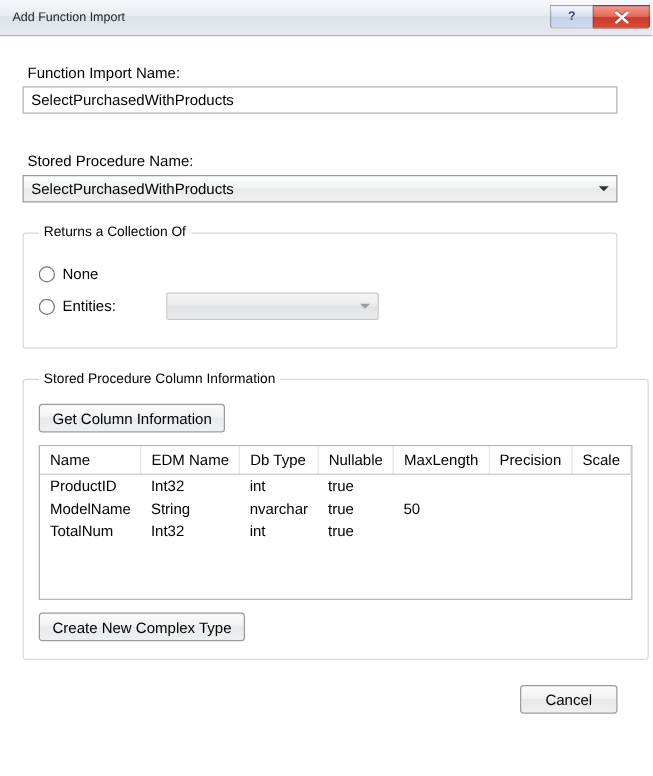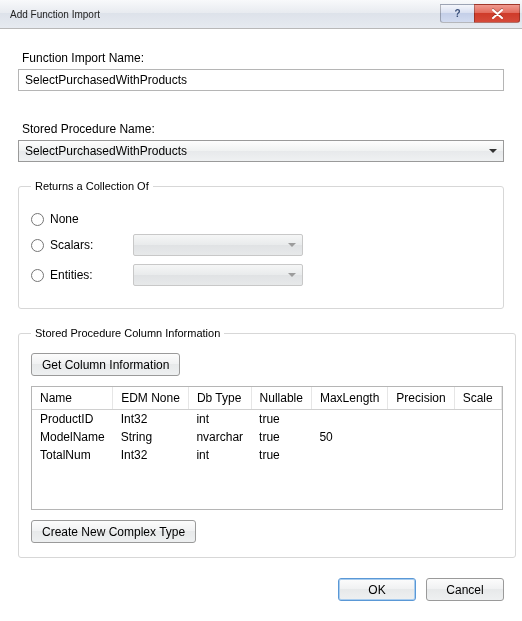--- a/index.html
+++ b/index.html
@@ -44,21 +44,21 @@
   .tb-close {
     width: 46px;
     background: linear-gradient(to bottom, #f09a90 0%, #e2695b 48%, #cf3b2a 50%, #d54a3a 100%);
     color: #fff;
     border-bottom-left-radius: 0;
     font-weight: bold;
   }
   .tb-close svg { filter: drop-shadow(0 -1px 0 rgba(0,0,0,0.25)); }
 
   .client {
-    padding: 16px 18px 14px 18px;
+    padding: 16px 28px 14px 18px;
   }
 
   .field-label { margin: 6px 0 4px 4px; color: #000; }
   .text-input {
     width: 100%; height: 22px;
     border: 1px solid #b5b5b5;
     padding: 2px 6px;
     font: inherit;
     background: #fff;
   }
@@ -241,30 +241,20 @@
 
     <div class="radio-row">
       <label class="lbl">
         <input type="radio" name="ret" style="">
         <span>None</span>
       </label>
       <span></span>
         <span></span>
     </div>
 
-    <div class="radio-row">
-      <label class="lbl">
-        <input type="radio" name="ret" style="">
-        <span>Scalars:</span>
-      </label>
-      <div class="combo-disabled narrow">
-        <span class="arrow"></span>
-      </div>
-      <span></span>
-    </div>
 
 
     <div class="radio-row">
       <label class="lbl">
         <input type="radio" name="ret" style="">
         <span>Entities:</span>
       </label>
       <div class="combo-disabled narrow">
         <span class="arrow"></span>
       </div>
@@ -275,21 +265,21 @@
   <fieldset class="groupbox">
     <legend>Stored Procedure Column Information</legend>
 
     <button class="btn col-info-btn">Get Column Information</button>
 
     <div class="table-wrap">
       <table class="grid">
         <thead>
           <tr>
             <th>Name</th>
-            <th>EDM None</th>
+            <th>EDM Name</th>
             <th>Db Type</th>
             <th>Nullable</th>
             <th>MaxLength</th>
             <th>Precision</th>
             <th>Scale</th>
           </tr>
         </thead>
         <tbody>
           <tr>
             <td>ProductID</td>
@@ -319,17 +309,16 @@
             <td></td>
           </tr>
         </tbody>
       </table>
     </div>
 
     <button class="btn create-complex-btn">Create New Complex Type</button>
   </fieldset>
 
   <div class="dialog-buttons">
-    <button class="btn default">OK</button>
     <button class="btn">Cancel</button>
   </div>
 
 </div>
 
 </body></html>

